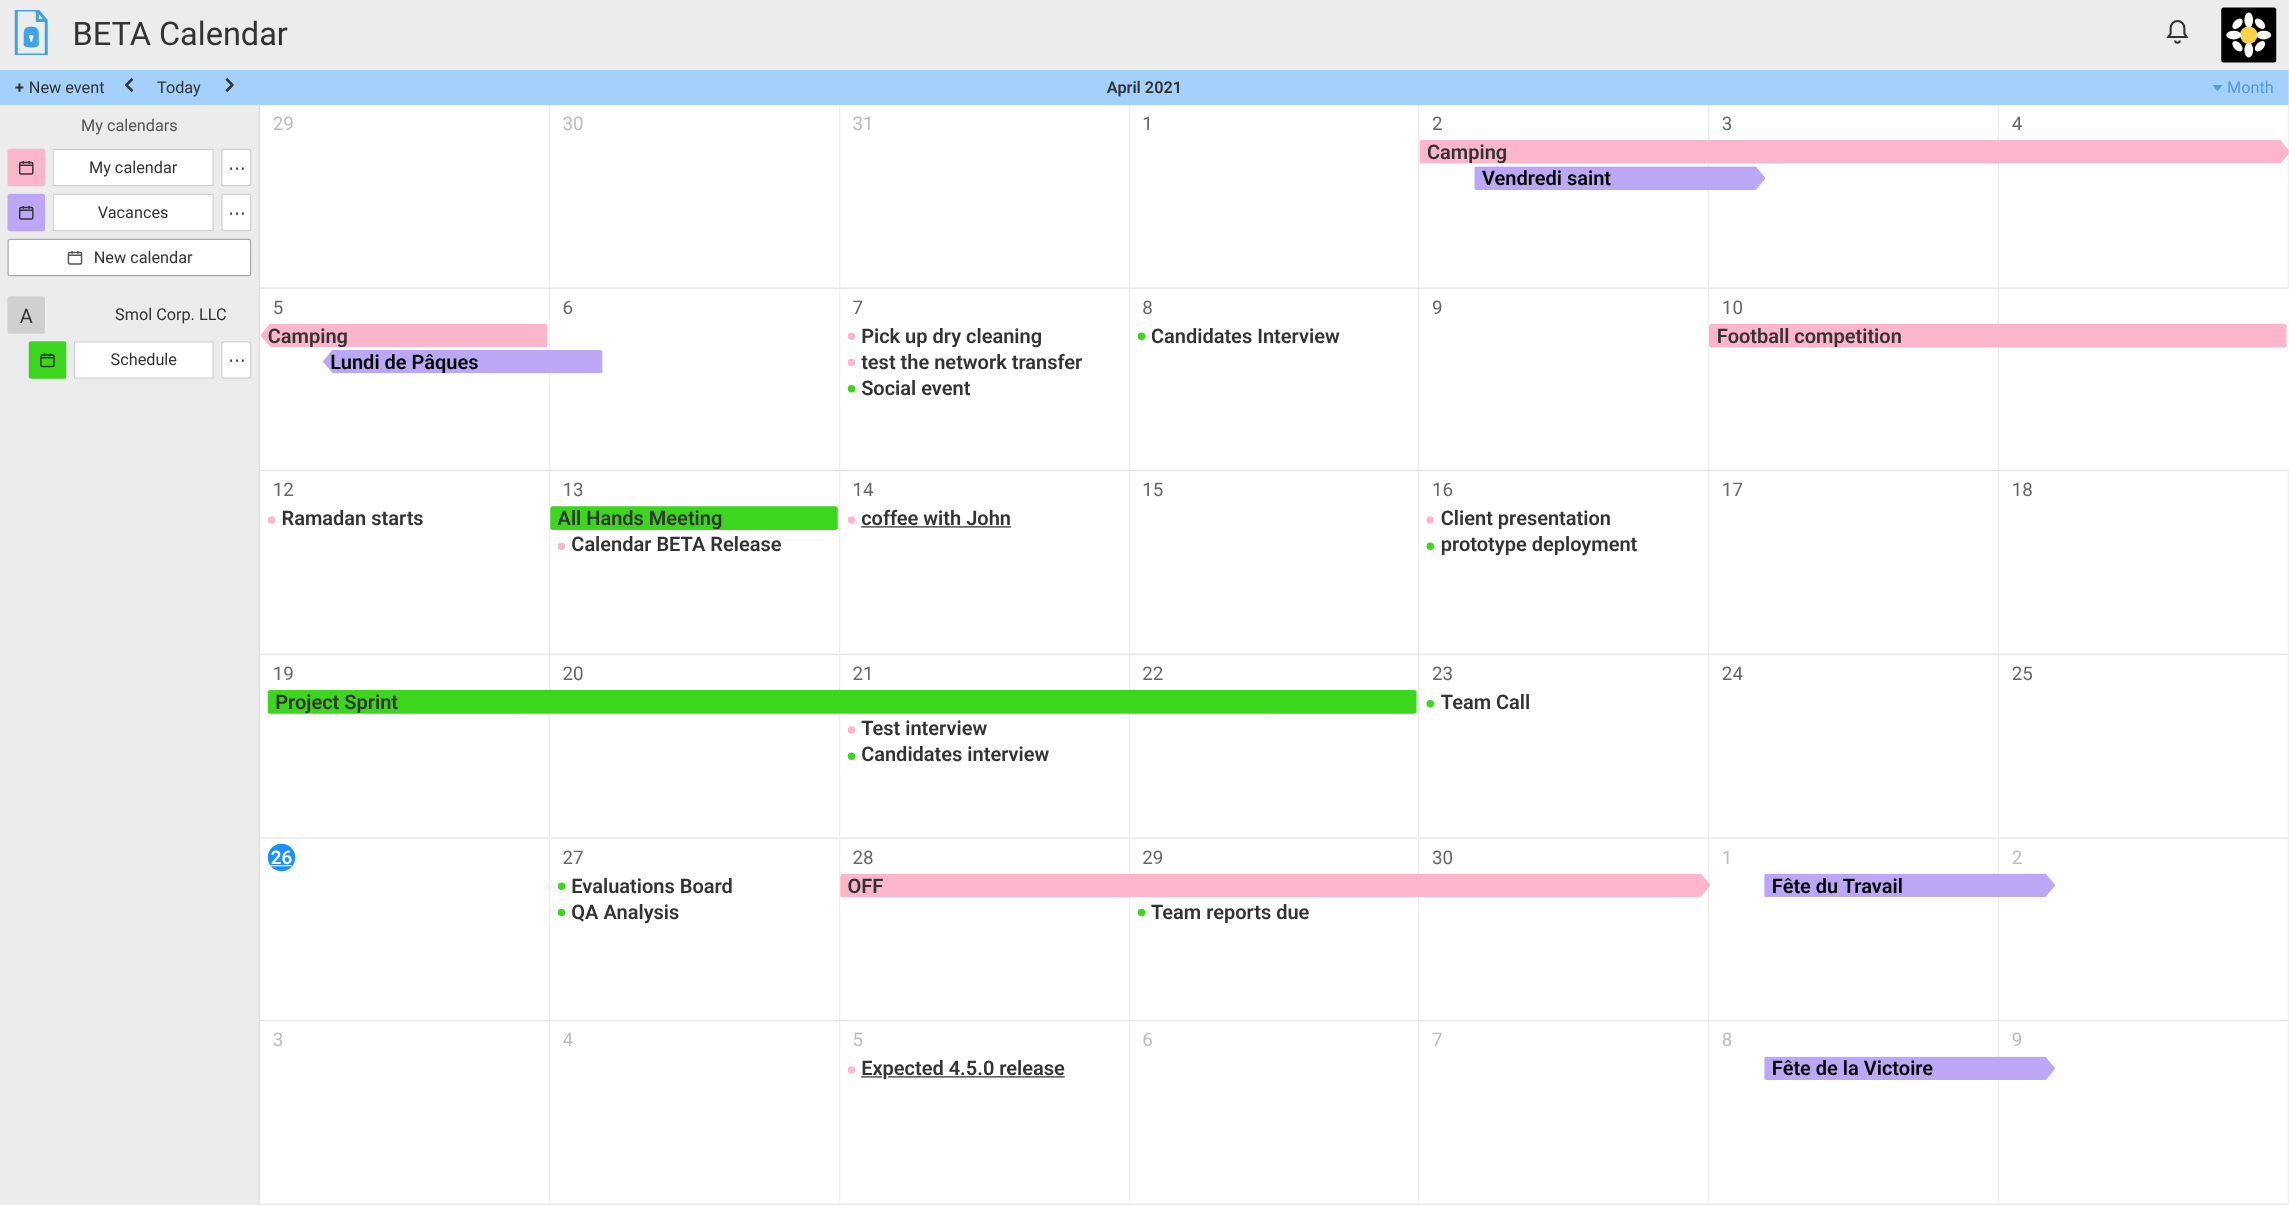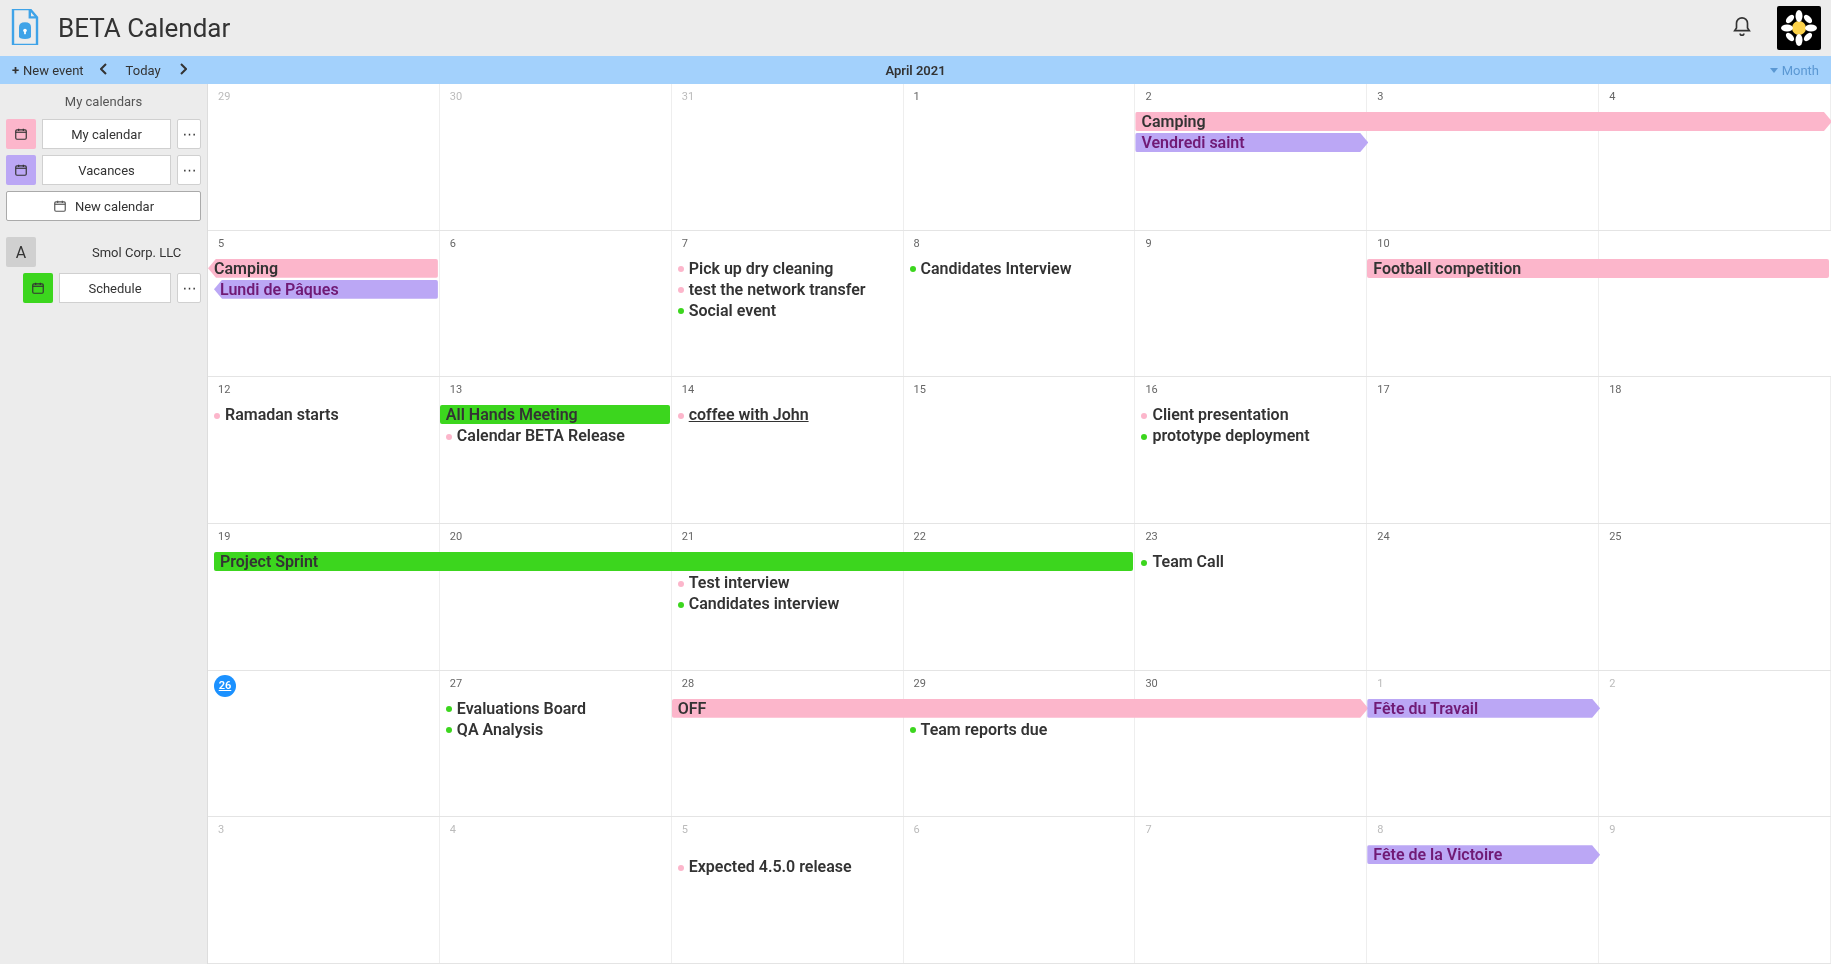--- a/index.html
+++ b/index.html
@@ -38,32 +38,32 @@
   .org-name { height: 30px; display: flex; align-items: center; padding-left: 6px; margin-left: 44px; }
 
   
   .calendar { flex: 1; display: flex; flex-direction: column; background: #fff; border-left: 1px solid #ddd; overflow: auto; }
   .day-header { display: grid; grid-template-columns: repeat(7, 1fr); border-bottom: 1px solid #e4e4e4; }
   .day-header-cell { padding: 6px 10px; font-size: 12px; color: #555; border-right: 1px solid #eee; }
   .weeks { flex: 1; display: grid; grid-template-rows: repeat(6, 1fr); }
   .week { position: relative; border-bottom: 1px solid #e4e4e4; }
   .week-cells { position: absolute; inset: 0; display: grid; grid-template-columns: repeat(7, 1fr); }
   .day-cell { border-right: 1px solid #eee; position: relative; }
-  .day-num { position: absolute; top: 6px; left: 10px; font-size: 11px; color: #666; }
+  .day-num { position: absolute; top: 6px; left: 10px; font-size: 15px; color: #666; }
   .day-num.other { color: #bbb; }
   .day-num.today { background: #1b91ff; color: #fff; border-radius: 50%; width: 22px; height: 22px; display: flex; align-items: center; justify-content: center; top: 4px; left: 6px; font-weight: 600; text-decoration: underline; }
   .week-events { position: absolute; top: 28px; left: 0; right: 0; }
   .evt { position: absolute; height: 19px; line-height: 19px; font-size: 16px; font-weight: 600; padding-left: 6px; overflow: hidden; white-space: nowrap; }
   .evt.bar { border-radius: 2px; }
   .evt.dot { background: transparent; }
   .evt.dot::before { content: ""; display: inline-block; width: 6px; height: 6px; border-radius: 50%; margin-right: 5px; vertical-align: middle; }
   .evt.dot.pink::before { background: #fcb6cb; }
   .evt.dot.green::before { background: #3cd61e; }
   .evt.bar.pink { background: #fcb6cb; color: #333; }
-  .evt.bar.purple { background: #bba7f5; color: #701a75; }
+  .evt.bar.purple { background: #bba7f5; color: #000000; margin-left: 44px; }
   .evt.bar.green { background: #3cd61e; color: #333; }
   .evt.bar.cut-right { border-top-right-radius: 0; border-bottom-right-radius: 0; clip-path: polygon(0 0, calc(100% - 8px) 0, 100% 50%, calc(100% - 8px) 100%, 0 100%); }
   .evt.bar.cut-left { border-top-left-radius: 0; border-bottom-left-radius: 0; clip-path: polygon(8px 0, 100% 0, 100% 100%, 8px 100%, 0 50%); }
 </style>
 </head>
 <body>
 
 <div class="app">
 
   <div class="header">
@@ -365,21 +365,21 @@
                 <div class="day-num other">7</div>
               </div>
               <div class="day-cell">
                 <div class="day-num other">8</div>
               </div>
               <div class="day-cell">
                 <div class="day-num other">9</div>
               </div>
             </div>
             <div class="week-events">
-              <div class="evt dot pink" style="left: calc(28.5714% + 0px); width: calc(14.2857% - 2px); top: 12px;">Expected 4.5.0 release</div>
+              <div class="evt dot pink" style="left: calc(28.5714% + 0px); width: calc(14.2857% - 2px); top: 0px; text-decoration: underline;">Expected 4.5.0 release</div>
               <div class="evt bar purple cut-right" style="left: calc(71.4286% + 0px); width: calc(14.2857% + 1px); top: 0px;">Fête de la Victoire</div>
             </div>
           </div>
         </div>
     </div>
   </div>
 
 </div>
 
 </body></html>

